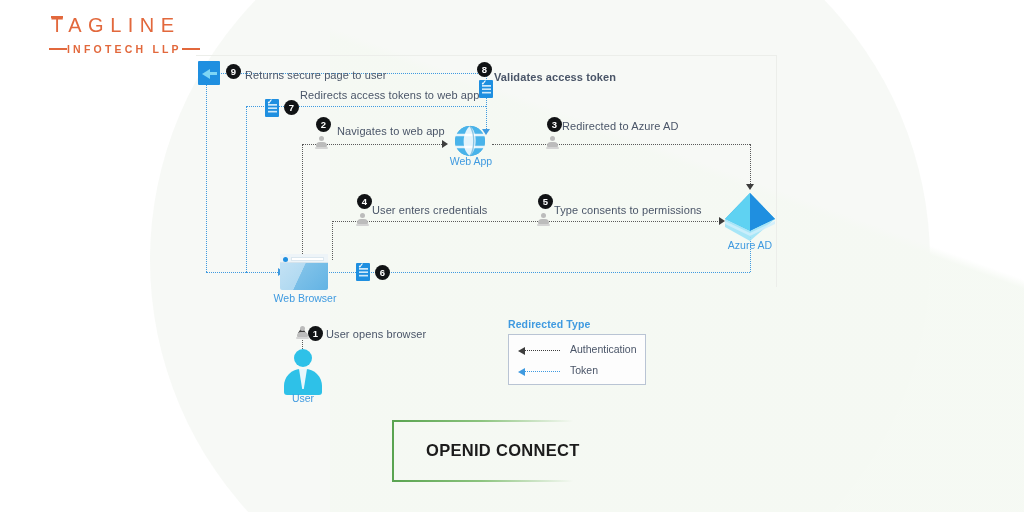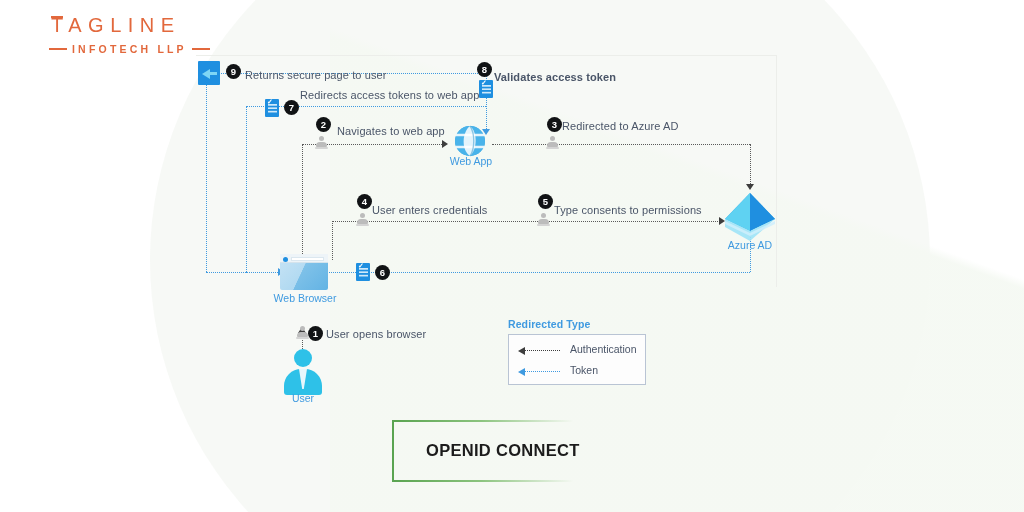--- a/index.html
+++ b/index.html
@@ -26,21 +26,21 @@
   #logo{position:absolute;left:24px;top:14px;width:170px;color:#e2683c;margin-left:25px;}
   #logo .word{
     font-size:20px;letter-spacing:6.5px;font-weight:400;
     color:#e2683c;line-height:22px;padding-left:2px;white-space:nowrap;
     position:relative;
   }
   #logo .word .tbar{
     position:absolute;left:2px;top:2px;width:12px;height:2px;background:#e2683c;
   }
   #logo .sub{
-    display:flex;align-items:center;gap:5px;margin-top:7px;
+    display:flex;align-items:center;margin-top:7px;
   }
   #logo .sub .rule{height:1.5px;background:#e2683c;width:18px;flex:none;}
   #logo .sub .txt{
     font-size:10.5px;letter-spacing:3.2px;color:#e2683c;white-space:nowrap;font-weight:600;
   }
 
   
   #diagram{
     position:absolute;left:196px;top:55px;width:581px;height:232px;
     border-top:1px solid #eceeea;

